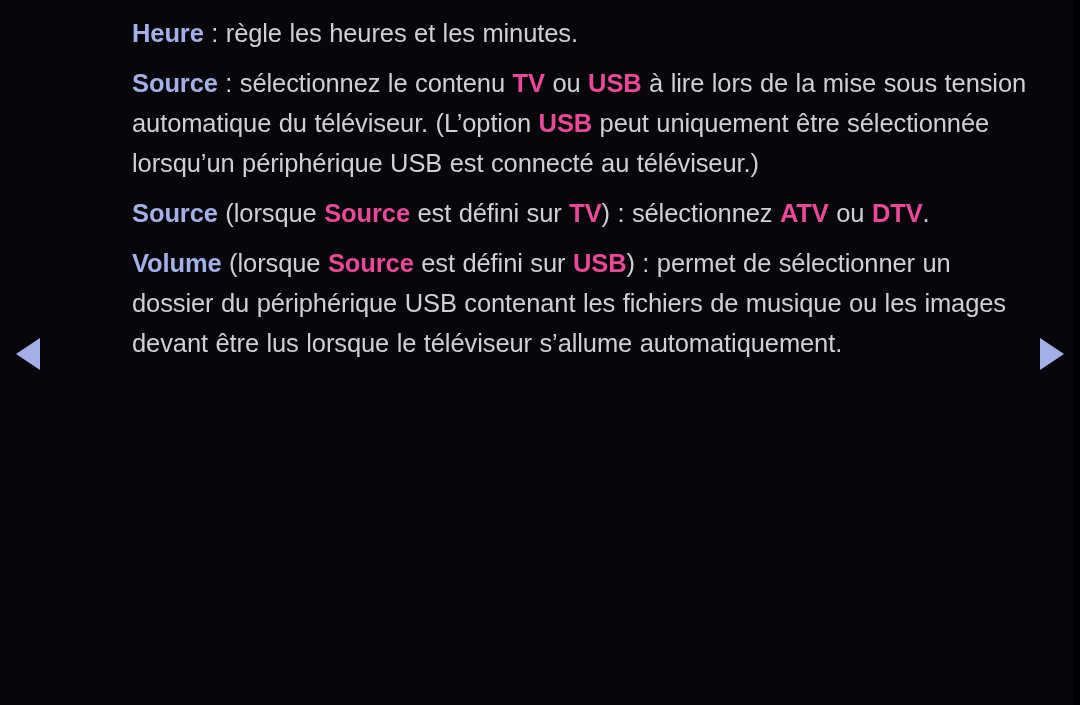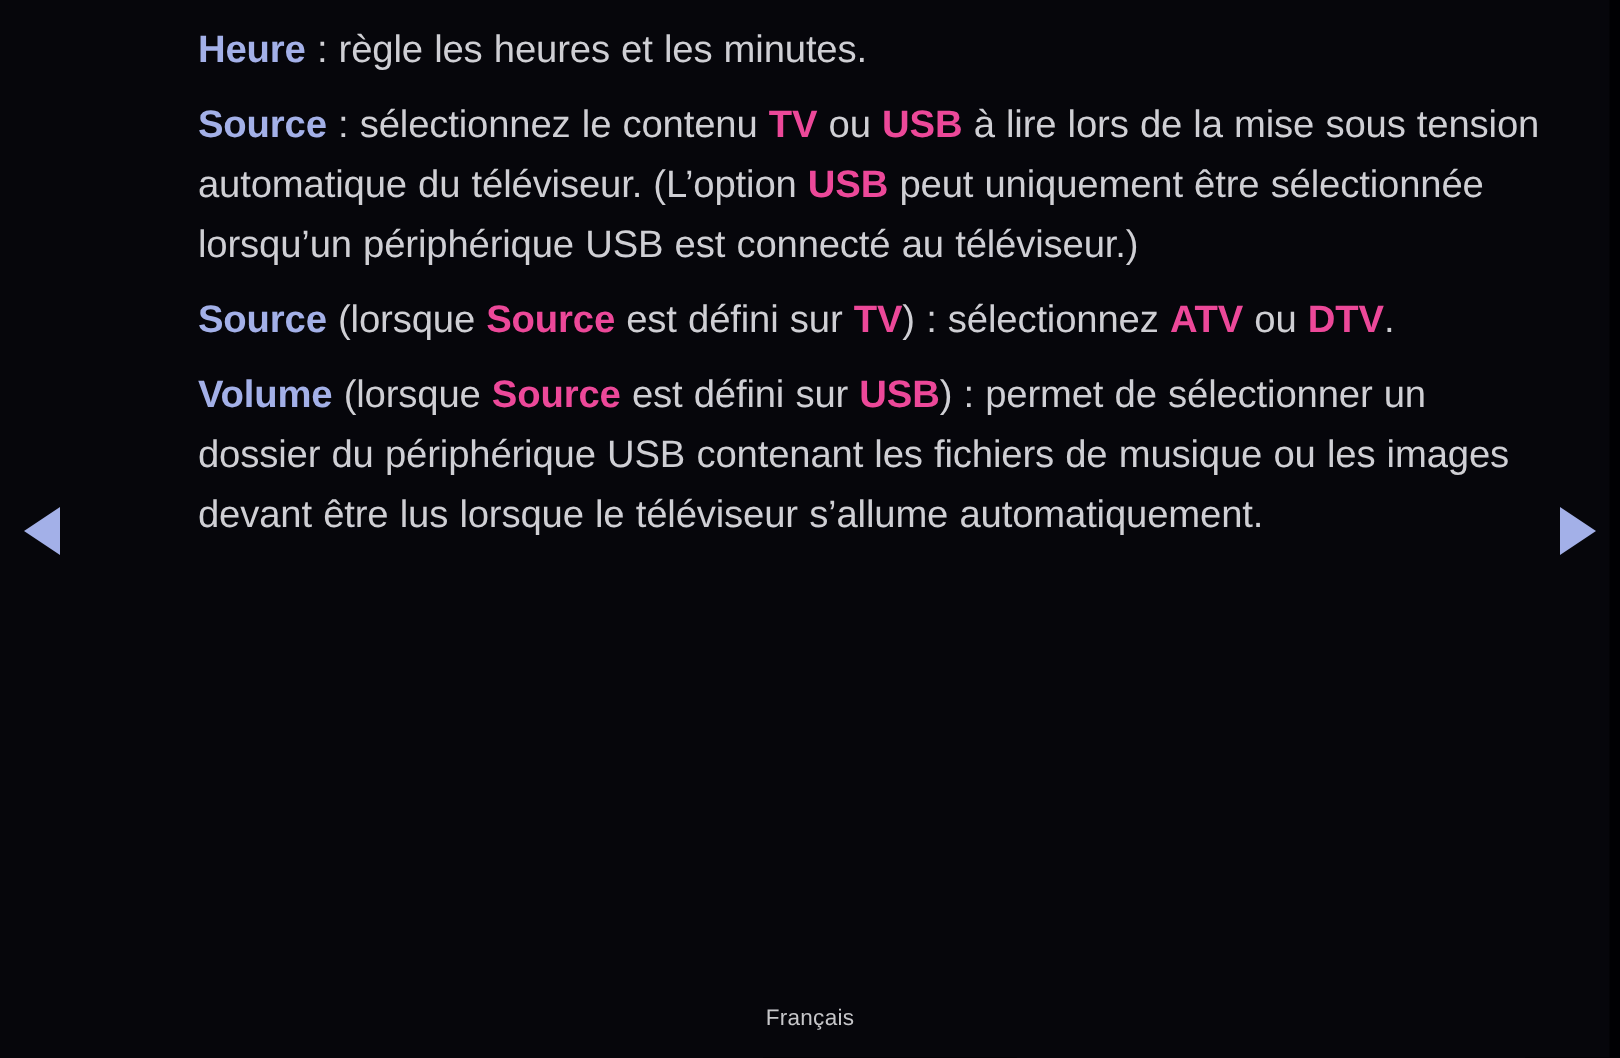--- a/index.html
+++ b/index.html
@@ -98,15 +98,14 @@
 
   <div id="nav-next" class="nav-arrow" title="next"></div>
 
   <div id="content">
       <p class="para"><span class="kw">Heure</span><span class="txt"> : règle les heures et les minutes.</span></p>
       <p class="para"><span class="kw">Source</span><span class="txt"> : sélectionnez le contenu </span><span class="tok">TV</span><span class="txt"> ou </span><span class="tok">USB</span><span class="txt"> à lire lors de la mise sous tension automatique du téléviseur. (L’option </span><span class="tok">USB</span><span class="txt"> peut uniquement être sélectionnée lorsqu’un périphérique USB est connecté au téléviseur.)</span></p>
       <p class="para"><span class="kw">Source</span><span class="txt"> (lorsque </span><span class="tok">Source</span><span class="txt"> est défini sur </span><span class="tok">TV</span><span class="txt">) : sélectionnez </span><span class="tok">ATV</span><span class="txt"> ou </span><span class="tok">DTV</span><span class="txt">.</span></p>
       <p class="para"><span class="kw">Volume</span><span class="txt"> (lorsque </span><span class="tok">Source</span><span class="txt"> est défini sur </span><span class="tok">USB</span><span class="txt">) : permet de sélectionner un dossier du périphérique USB contenant les fichiers de musique ou les images devant être lus lorsque le téléviseur s’allume automatiquement.</span></p>
     </div>
 
-  <div id="footer">Français</div>
 
 </div>
 
 </body></html>

